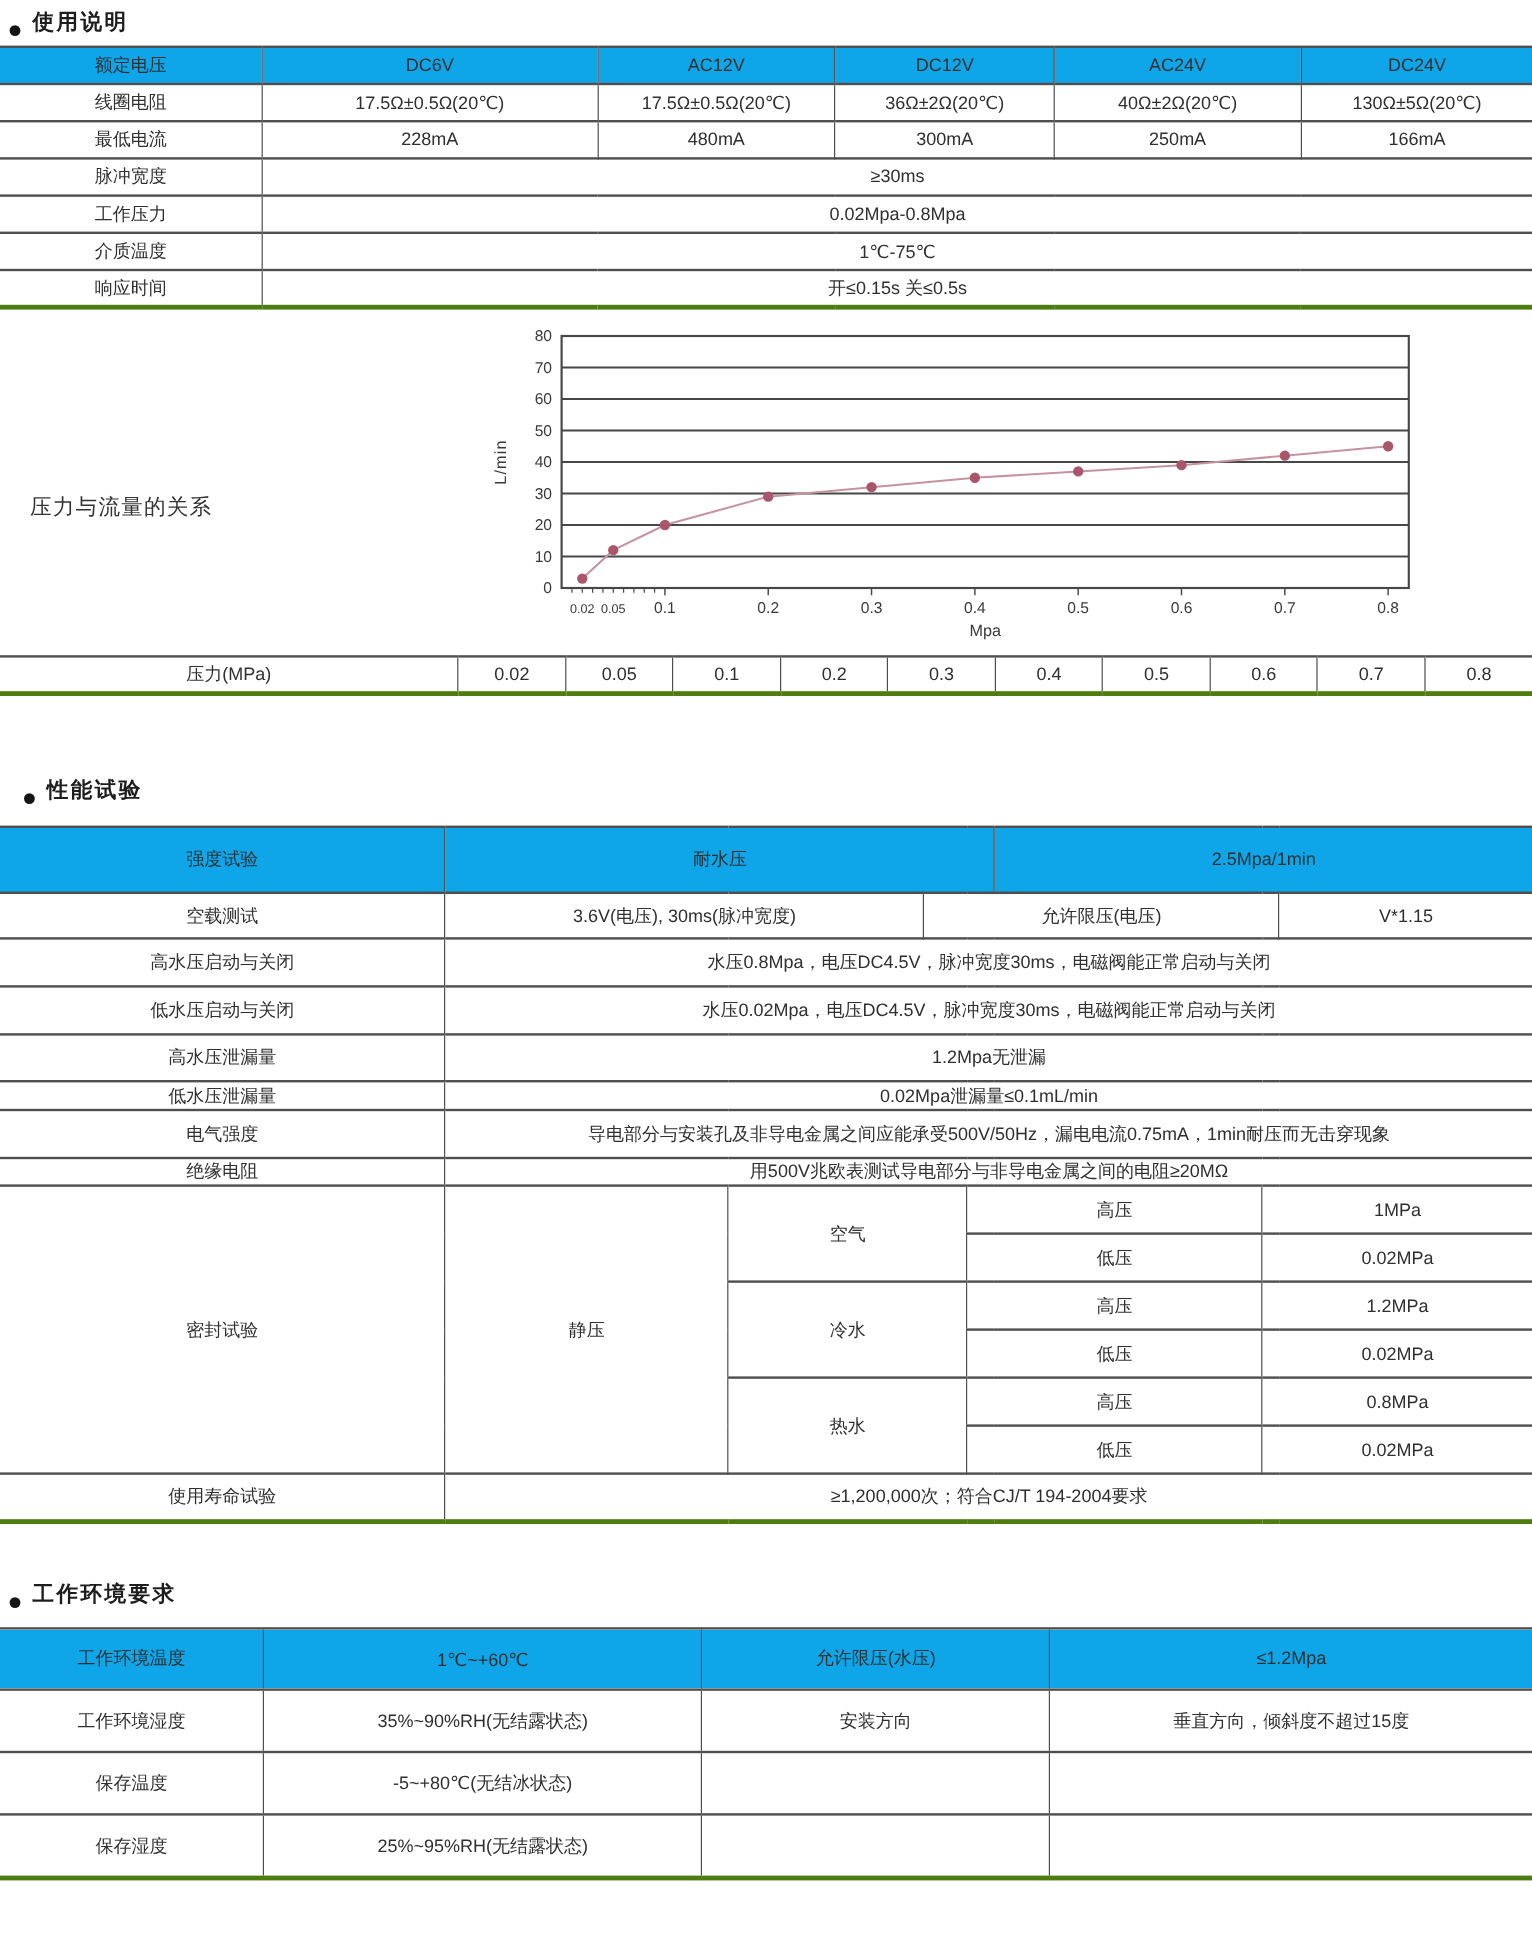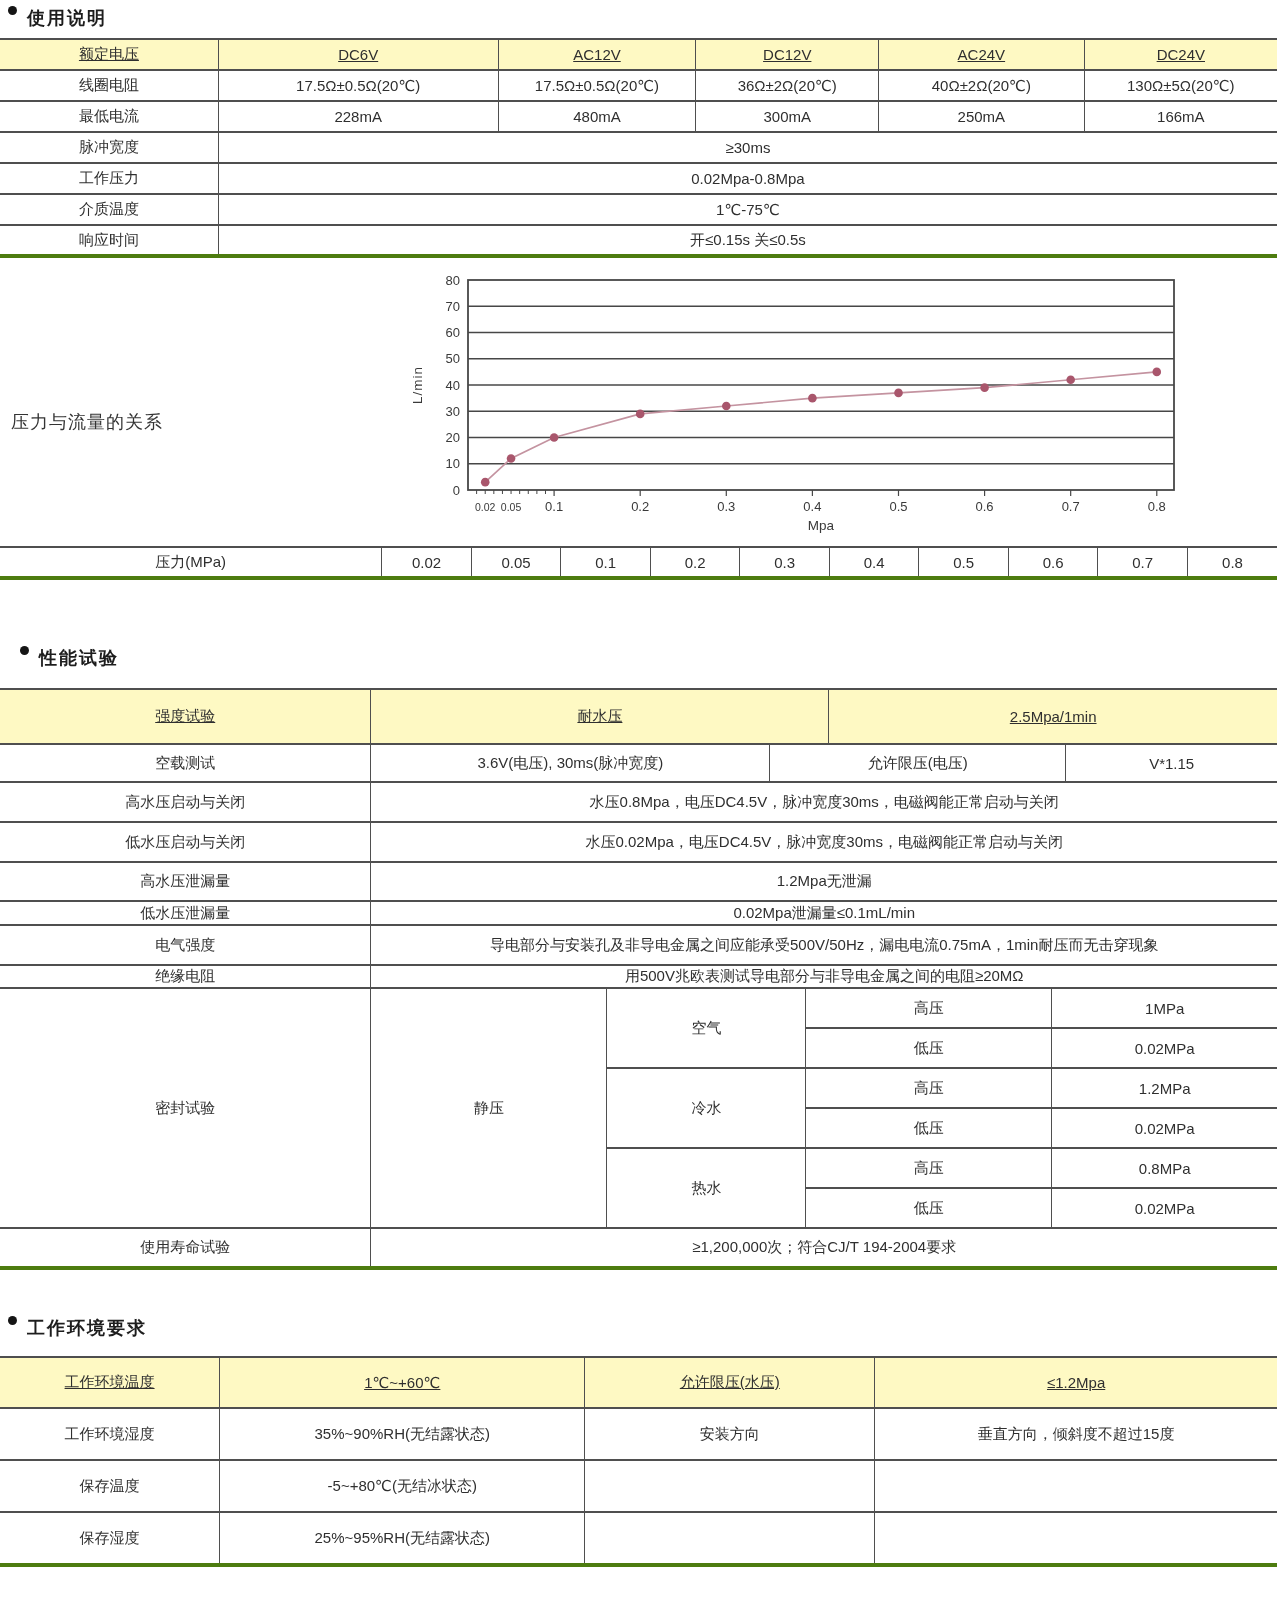--- a/index.html
+++ b/index.html
@@ -1,38 +1,38 @@
 <!DOCTYPE html>
 <html><head>
 <meta charset="utf-8">
 <style>
   html,body{margin:0;padding:0;background:#fff;}
   body{width:1277px;height:1621px;overflow:hidden;
        font-family:"Liberation Sans","DejaVu Sans",sans-serif;color:#2f2f2f;}
   .page{width:1277px;position:relative;}
 
-  .sec-title{display:flex;align-items:flex-start;gap:10px;padding-left:8px;}
+  .sec-title{display:flex;align-items:flex-end;gap:10px;padding-left:8px;}
   .dot{width:9px;height:9px;border-radius:50%;background:#151515;flex:0 0 auto;}
   .sec-text{font-size:18px;font-weight:700;color:#1d1d1d;letter-spacing:2px;}
   .t1{margin:6px 0 8px 0;}
   .t2{margin:66px 0 18px 12px;}
   .t3{margin:46px 0 16px 0;}
 
   table.tbl{border-collapse:collapse;table-layout:fixed;width:100%;}
   .tbl td{text-align:center;vertical-align:middle;padding:0 4px;font-size:15px;
           overflow:hidden;white-space:nowrap;}
   .tbl tr td{border-top:2px solid #4f4f4f;}
   .tbl tr:last-child td{border-bottom:4px solid #4d7c0f;}
   .vl{border-left:1.5px solid #4f4f4f;}
-  .hdr td{background:#fef9c3;text-decoration:underline;}
+  .hdr td{background:#0ea5e9;}
   .sm{font-size:13.5px;}
   .md{font-size:15.5px;}
 
   .chart-row{position:relative;height:274px;}
-  .chart-label{position:absolute;left:11px;top:152px;font-size:18px;color:#333;
+  .chart-label{position:absolute;left:25px;top:152px;font-size:18px;color:#333;
                letter-spacing:1px;}
   .chart-svg{position:absolute;left:406px;top:12px;font-family:inherit;}
 
   .flow-tbl{margin-top:14px;}
 </style>
 </head>
 <body>
 
 <div class="page">
 

